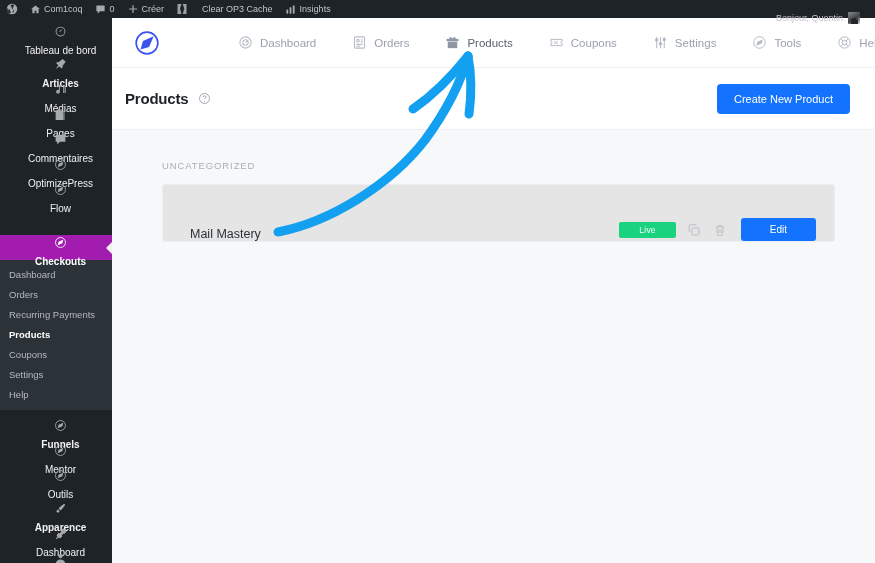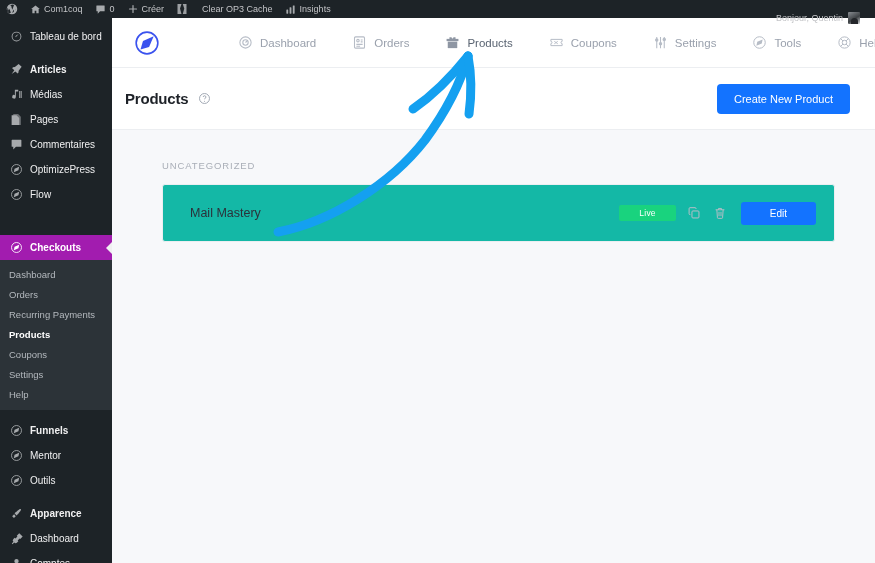--- a/index.html
+++ b/index.html
@@ -41,21 +41,21 @@
 
   
   .sidebar {
     position: absolute; top: 18px; left: 0; width: 112px; height: 545px;
     background: #1d2327; color: #f0f0f1; z-index: 30;
     overflow: hidden;
   }
   .menu-item {
     display: flex; align-items: center; gap: 7px;
     height: 25px; padding-left: 9px;
-    font-size: 10px; color: #f0f0f1; cursor: pointer; position: relative;
+    font-size: 10px; color: #f0f0f1; cursor: pointer; position: relative; flex-direction: column;
   }
   .menu-item .mi-icon {
     width: 14px; height: 14px; display: inline-flex;
     align-items: center; justify-content: center; color: #a7aaad; flex: 0 0 14px;
   }
   .menu-item .mi-icon svg { display: block; }
   .menu-item.sep-top { margin-top: 8px; font-weight: bold; }
   .menu-item.current {
     background: #a21caf; color: #fff; font-weight: 600; margin-top: 28px;
   }
@@ -123,22 +123,22 @@
     font-size: 11px; padding: 9px 17px; cursor: pointer; white-space: nowrap;
   }
 
   
   .content { padding: 30px 40px 0 50px; }
   .cat-label {
     font-size: 9.5px; color: #a9aeb7; letter-spacing: 0.9px;
     margin-bottom: 13px;
   }
   .product-card {
-    background: #14b8a6; border: 1px solid #eceef1; border-radius: 3px;
-    height: 58px; display: flex; align-items: center;
+    background: #e5e5e5; border: 1px solid #eceef1; border-radius: 3px;
+    height: 58px; display: flex; align-items: flex-end;
     padding: 0 18px 0 27px;
     gap: 28px;
   }
   .product-name { font-size: 12.5px; color: #2c313a; }
   .card-spacer { flex: 1; }
   .row-actions { display: flex; align-items: center; gap: 11px; }
   .badge-live {
     background: #19d37e; color: #ffffff; font-size: 8.5px;
     padding: 3px 20px; border-radius: 2px; letter-spacing: .2px;
   }

